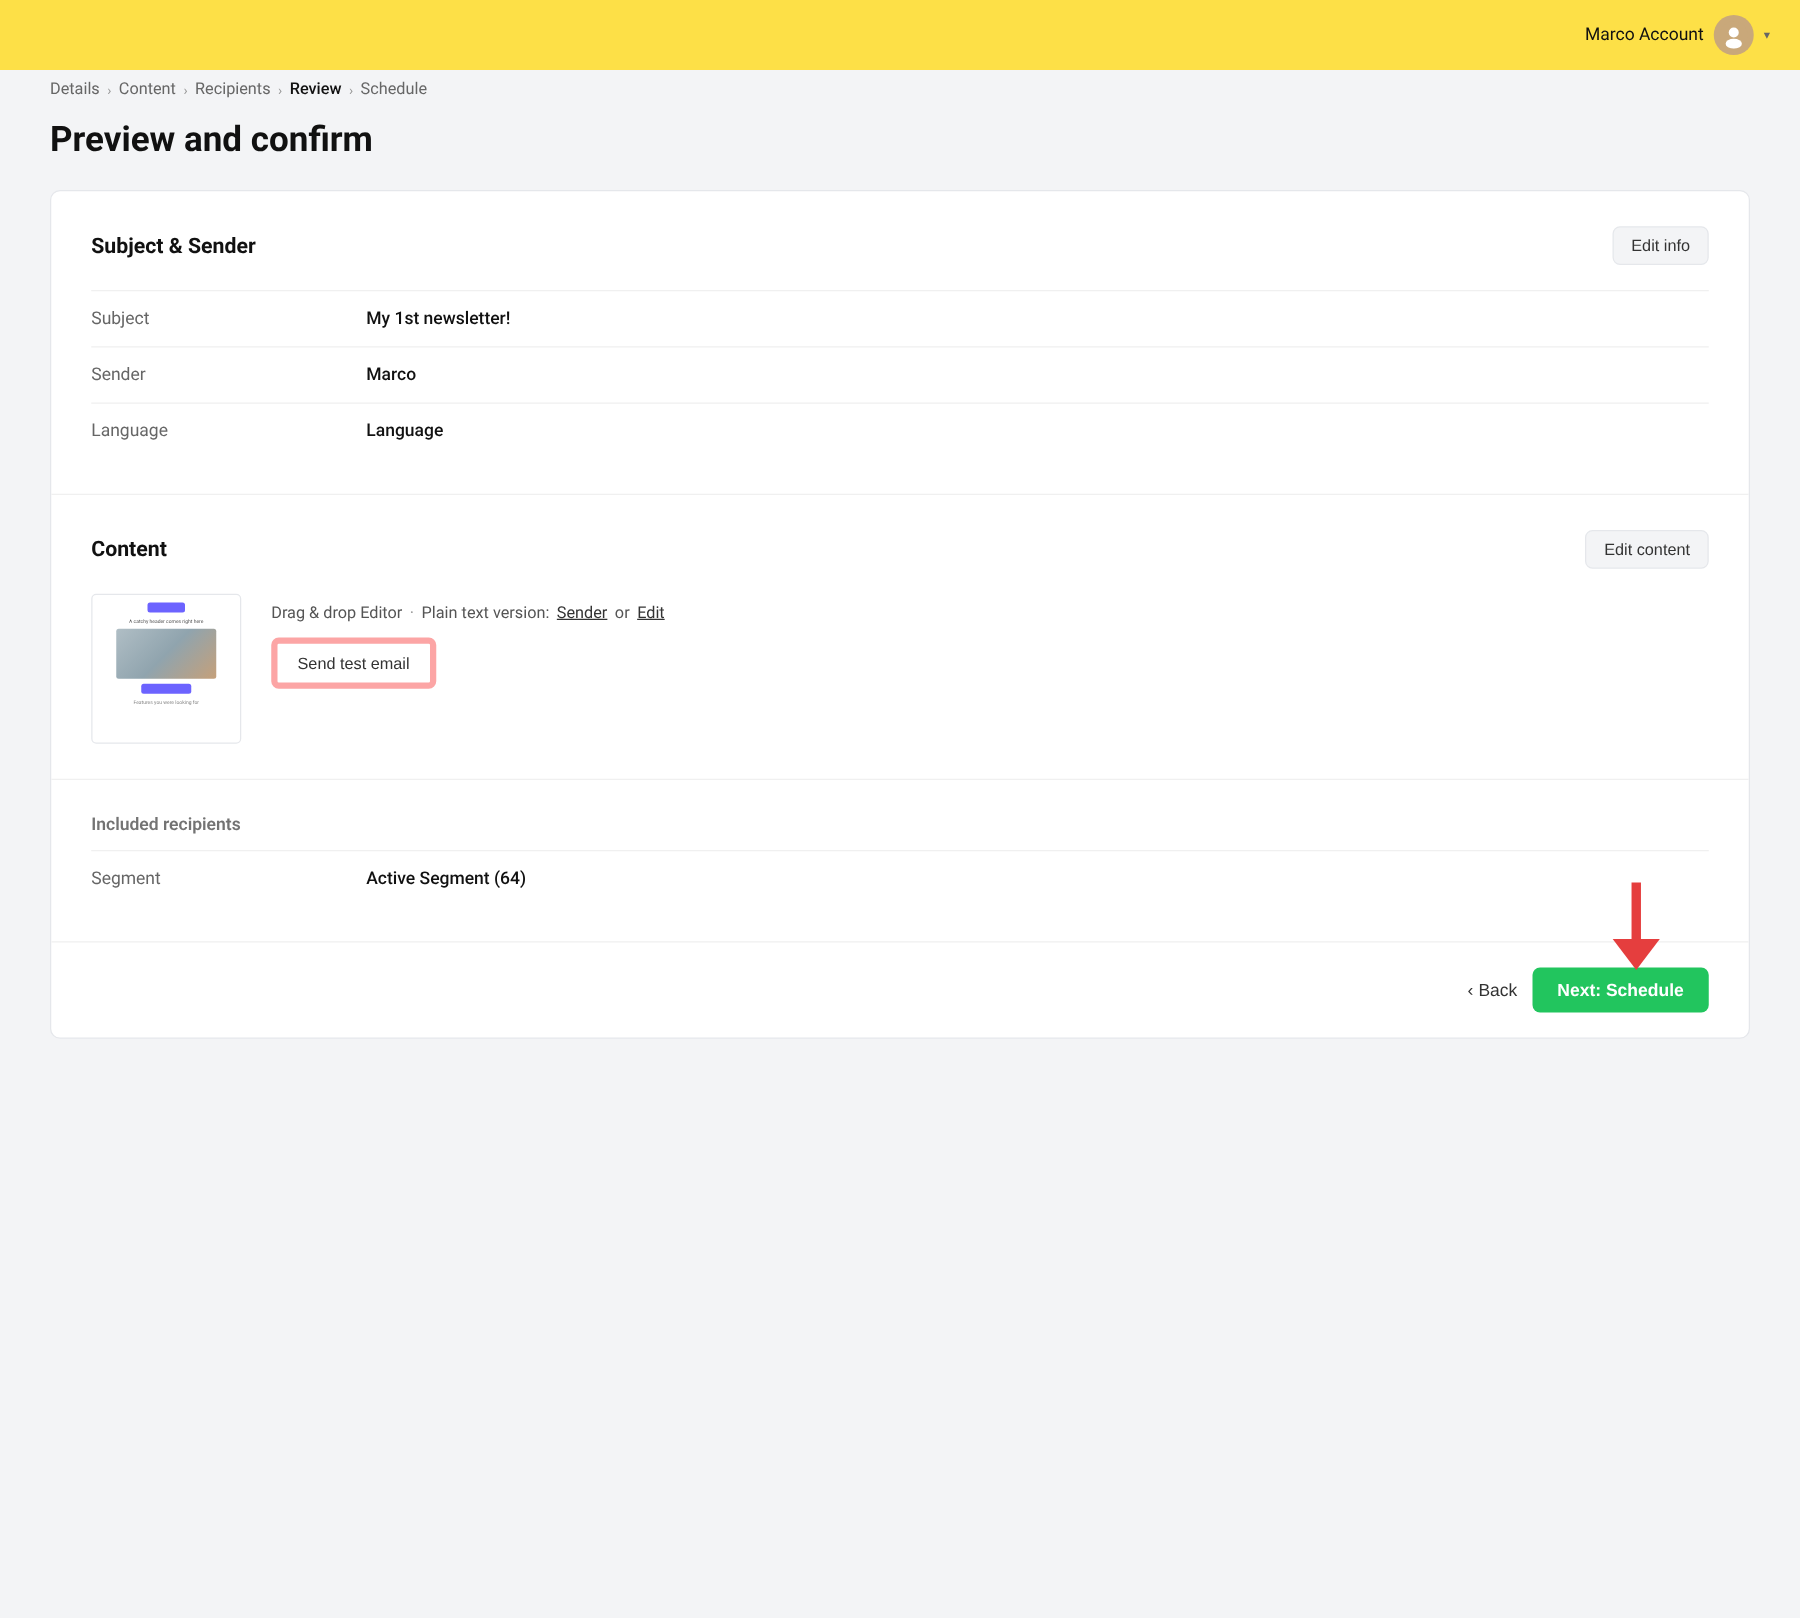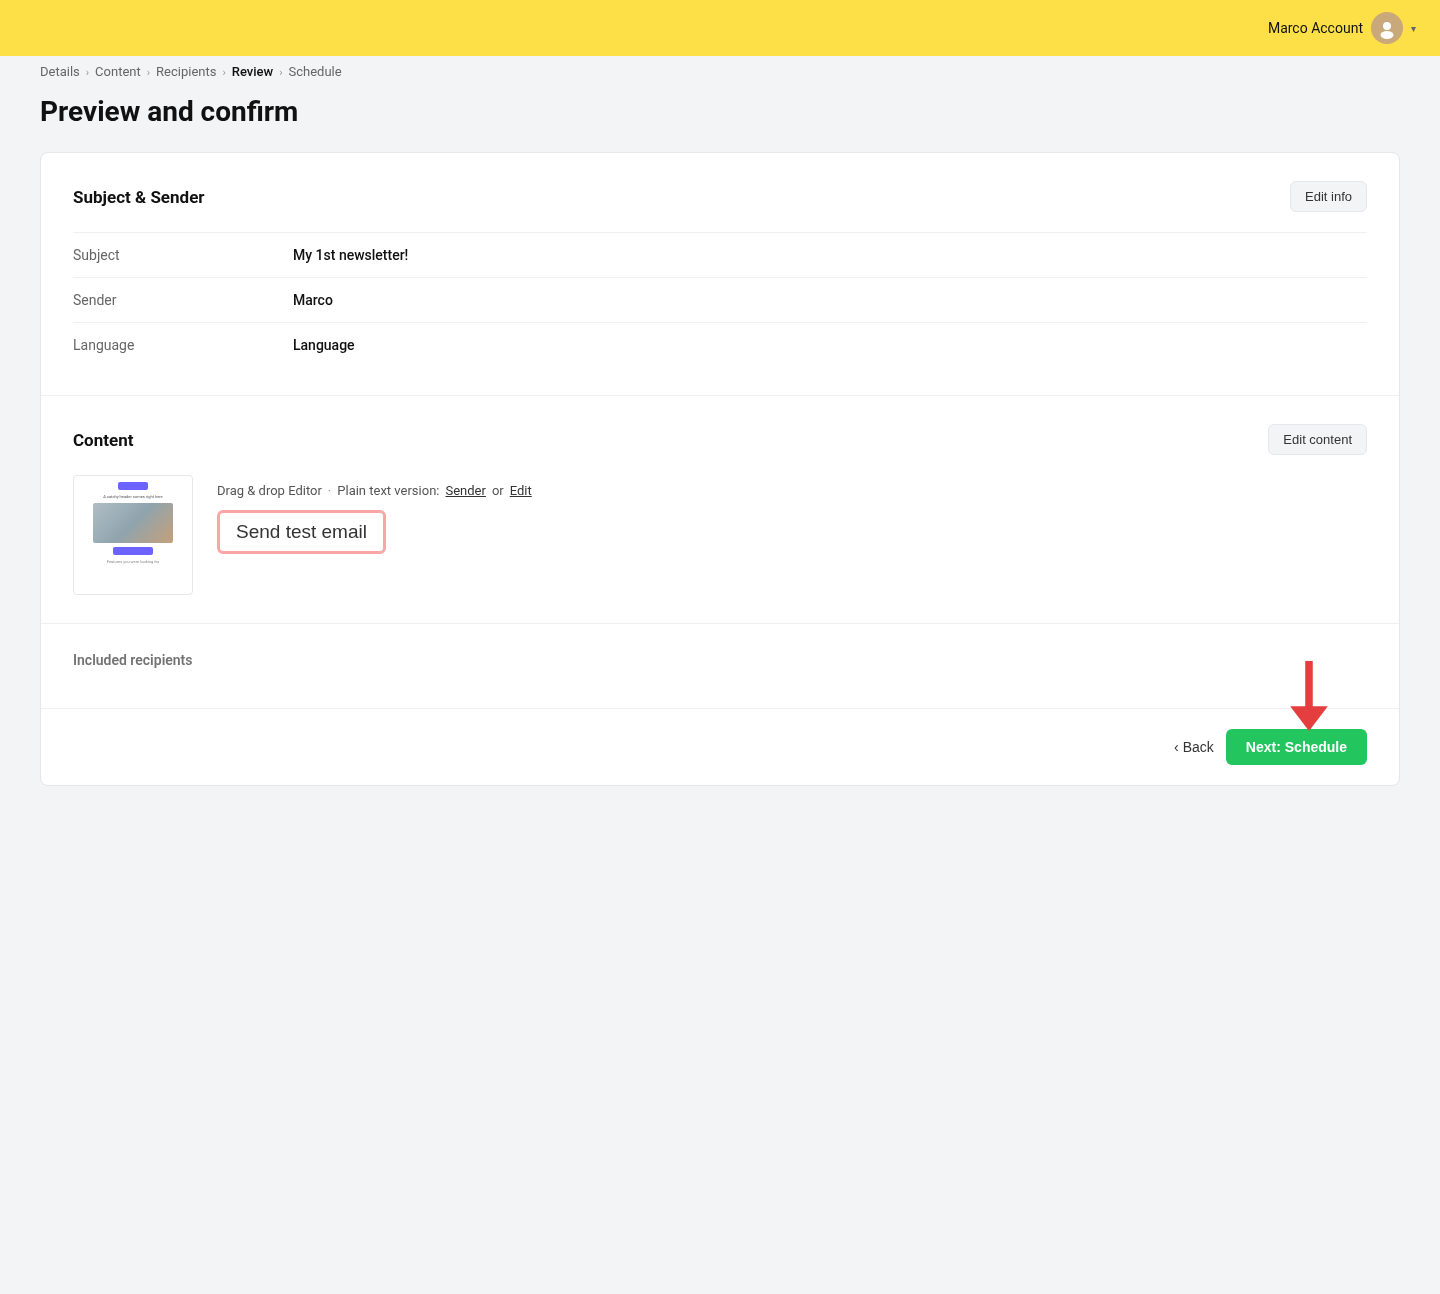--- a/index.html
+++ b/index.html
@@ -205,24 +205,24 @@
     .content-meta .dot {
       color: #999;
     }
     .content-meta a {
       color: #333;
       text-decoration: underline;
     }
 
     .send-test-btn {
       background: #fff;
-      border: 3px solid #fca5a5;
+      border: 5px solid #fca5a5;
       border-radius: 6px;
       padding: 8px 16px;
-      font-size: 19px;
+      font-size: 13px;
       color: #333;
       cursor: pointer;
     }
 
     
     .bottom-actions {
       display: flex;
       justify-content: flex-end;
       align-items: center;
       gap: 12px;
@@ -358,20 +358,24 @@
           <div>
             <button class="send-test-btn">Send test email</button>
           </div>
         </div>
       </div>
     </div>
 
 
     <div class="section">
       <div class="included-label">Included recipients</div>
+      <div class="info-row">
+        <span class="info-label">Segment</span>
+        <span class="info-value">Active Segment (64)</span>
+      </div>
     </div>
 
     <div class="bottom-actions" style="position:relative;">
       <button class="back-btn">
         <span>‹</span>
         <span>Back</span>
       </button>
       <button class="next-btn">Next: Schedule</button>
 
       <div class="arrow-cursor" style="position:absolute; right: 60px; bottom: 50px;">

